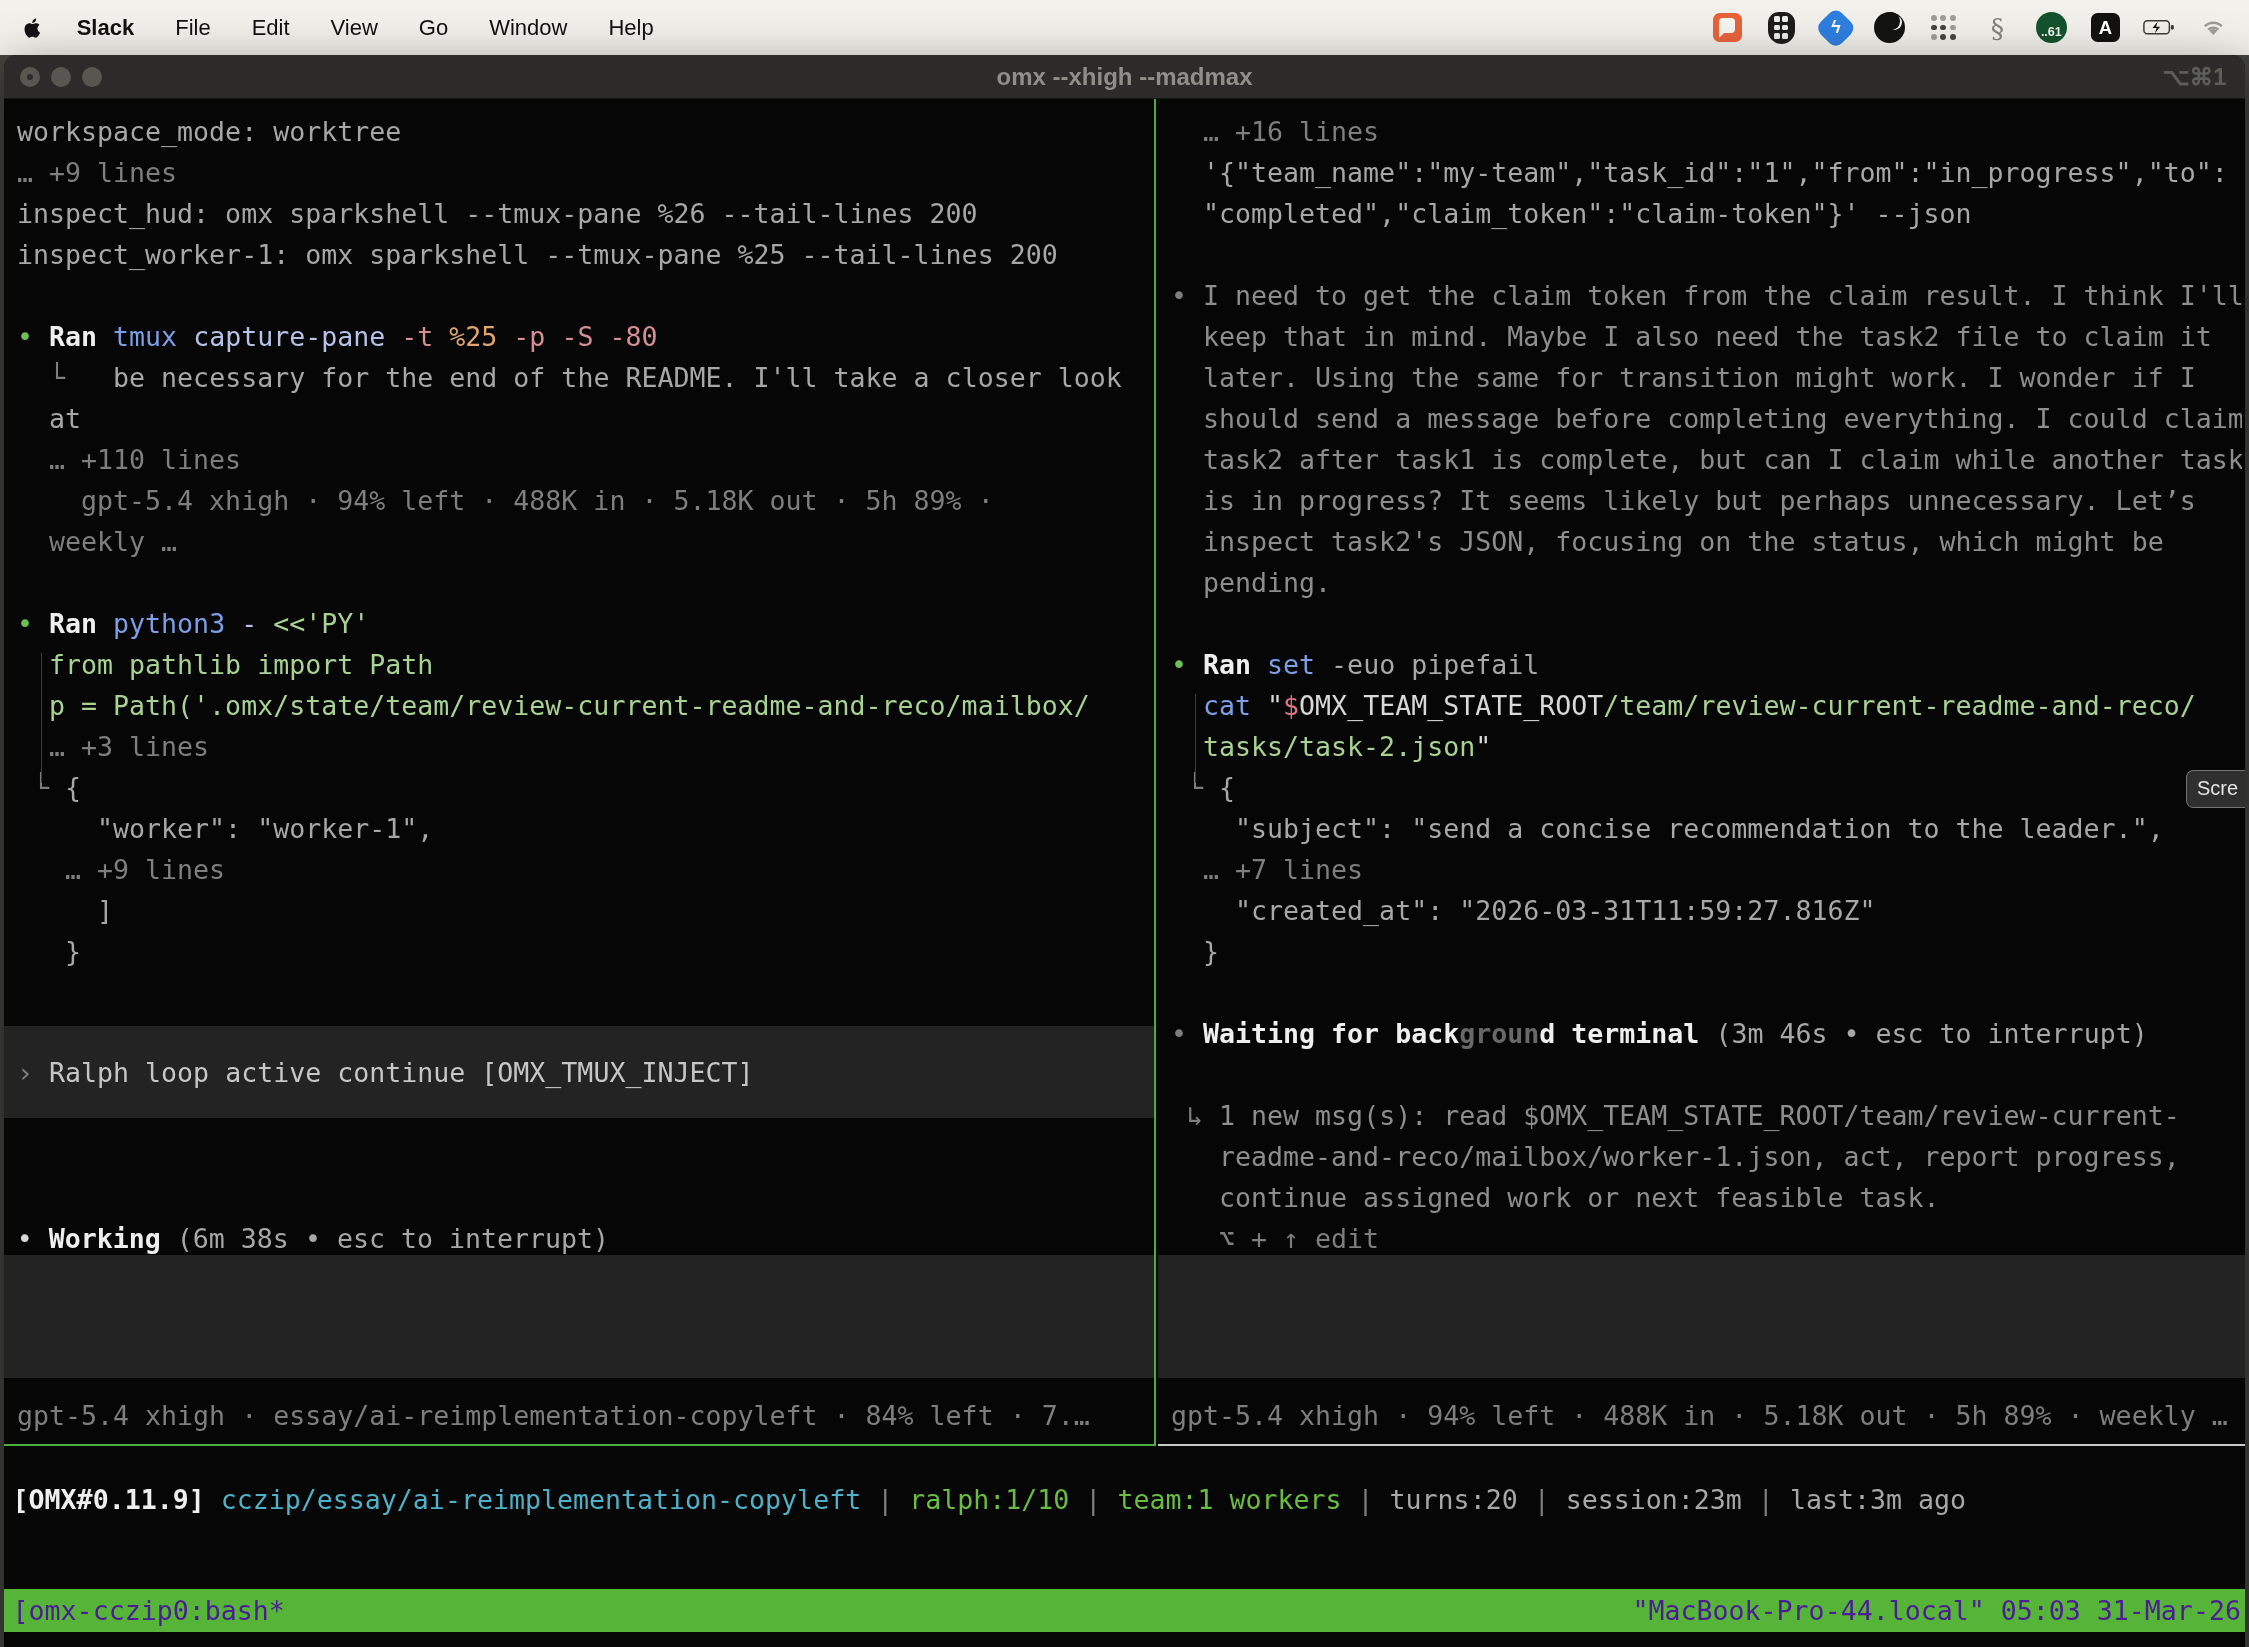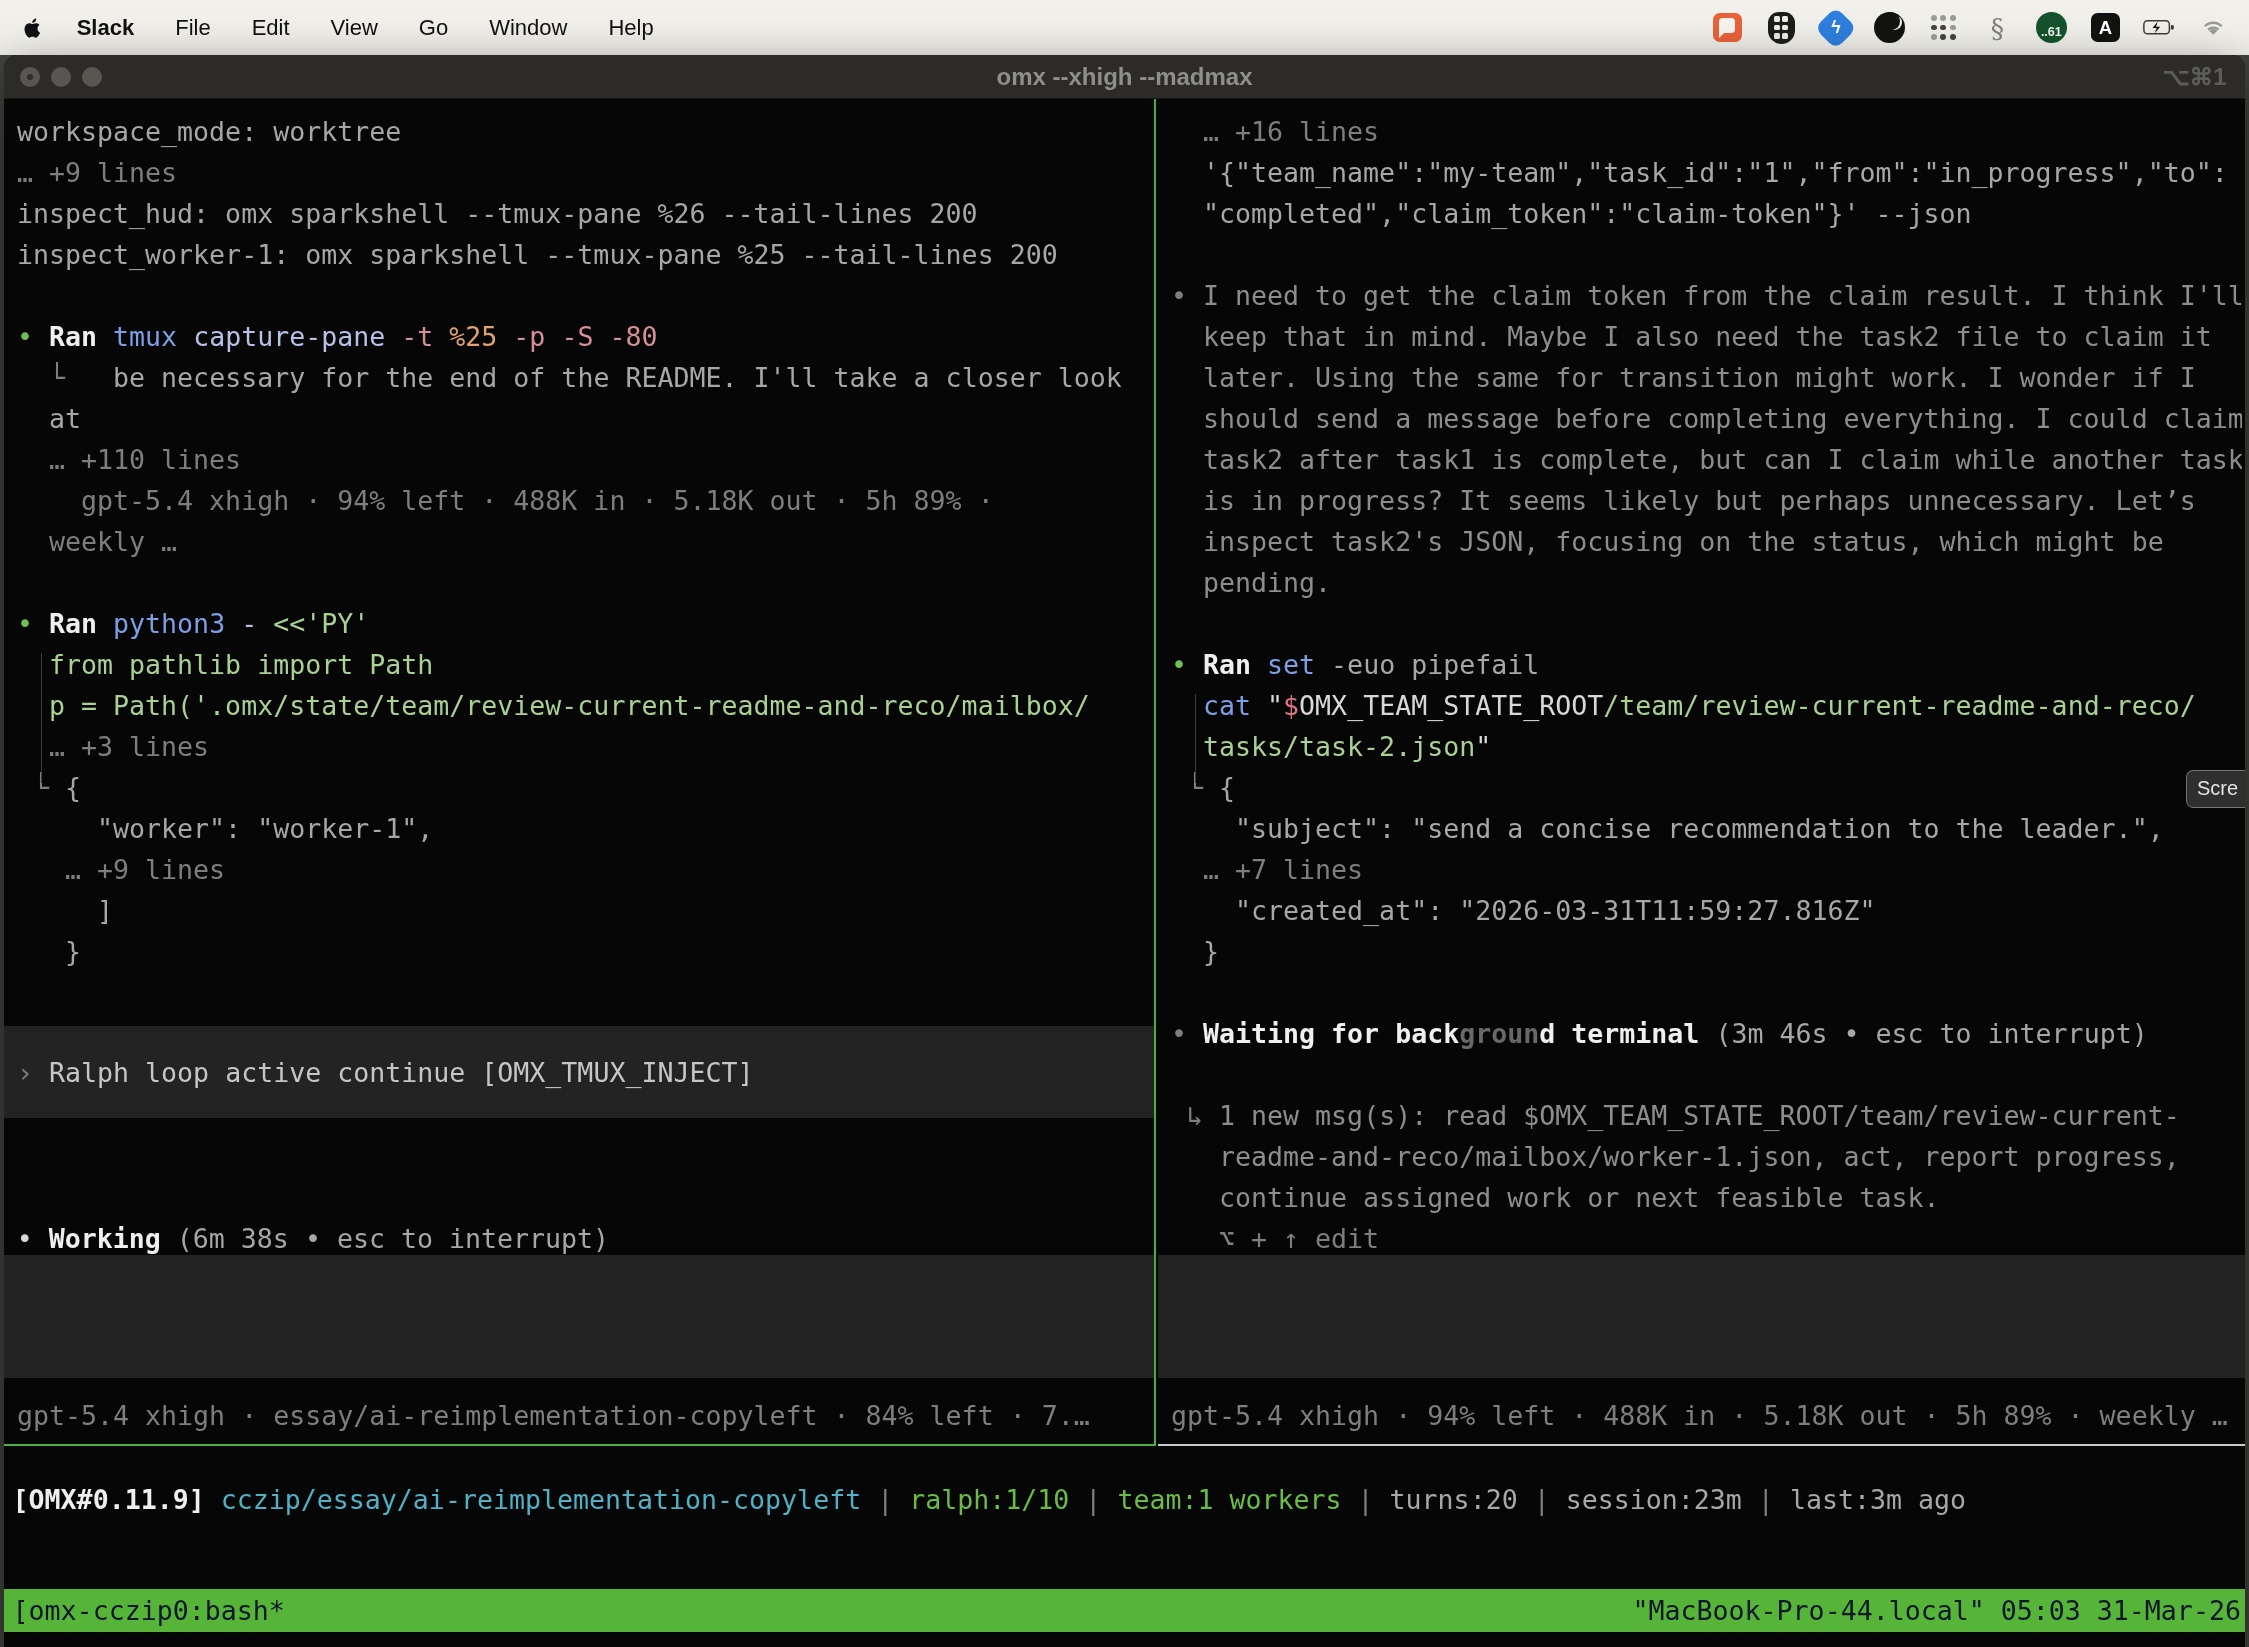--- a/index.html
+++ b/index.html
@@ -83,21 +83,21 @@
   
   .edge-tip { position:absolute; top:671px; right:0; width:59px; height:38px; background:#2f2f2f;
     border:1.5px solid #757575; border-right:none; border-radius:7.4px 0 0 7.4px; color:#e3e3e3;
     font-family:"Liberation Sans",sans-serif; font-size:20px; line-height:35px; padding-left:9.6px; overflow:hidden; }
 
   
   .omx-line { position:absolute; left:8.9px; top:1424px; height:41px; white-space:pre;
     font-family:"DejaVu Sans Mono","Liberation Mono",monospace; font-size:26.6px; line-height:41px; }
   .tmuxbar { position:absolute; left:0; right:0; top:1534px; height:43px; background:#56b438;
     font-family:"DejaVu Sans Mono","Liberation Mono",monospace; font-size:26.6px; line-height:43px;
-    color:#0f172a; display:flex; }
+    color:#4c1d95; display:flex; }
   .tmux-left { padding-left:8.9px; white-space:pre; }
   .tmux-right { margin-left:auto; padding-right:4.4px; white-space:pre; }
 </style>
 </head>
 <body>
 
 <div class="menubar">
   <span class="apple">
     <svg viewBox="0 0 24 24" width="23.6" height="23.6">
         <path fill="#111" d="M16.7 12.9c0-2.4 2-3.6 2.1-3.7-1.1-1.7-2.9-1.9-3.5-1.9-1.5-.2-2.9.9-3.7.9-.8 0-1.9-.9-3.2-.8-1.6 0-3.1 1-4 2.4-1.7 3-.4 7.4 1.2 9.8.8 1.2 1.8 2.5 3.1 2.4 1.2-.1 1.7-.8 3.2-.8s1.9.8 3.2.8c1.3 0 2.2-1.2 3-2.4.9-1.4 1.3-2.7 1.3-2.8-.1 0-2.6-1-2.7-3.9zM14.4 5.6c.7-.8 1.1-1.9 1-3.1-1 0-2.2.7-2.9 1.5-.6.7-1.2 1.9-1 3 1.1.1 2.2-.6 2.9-1.4z"></path>

